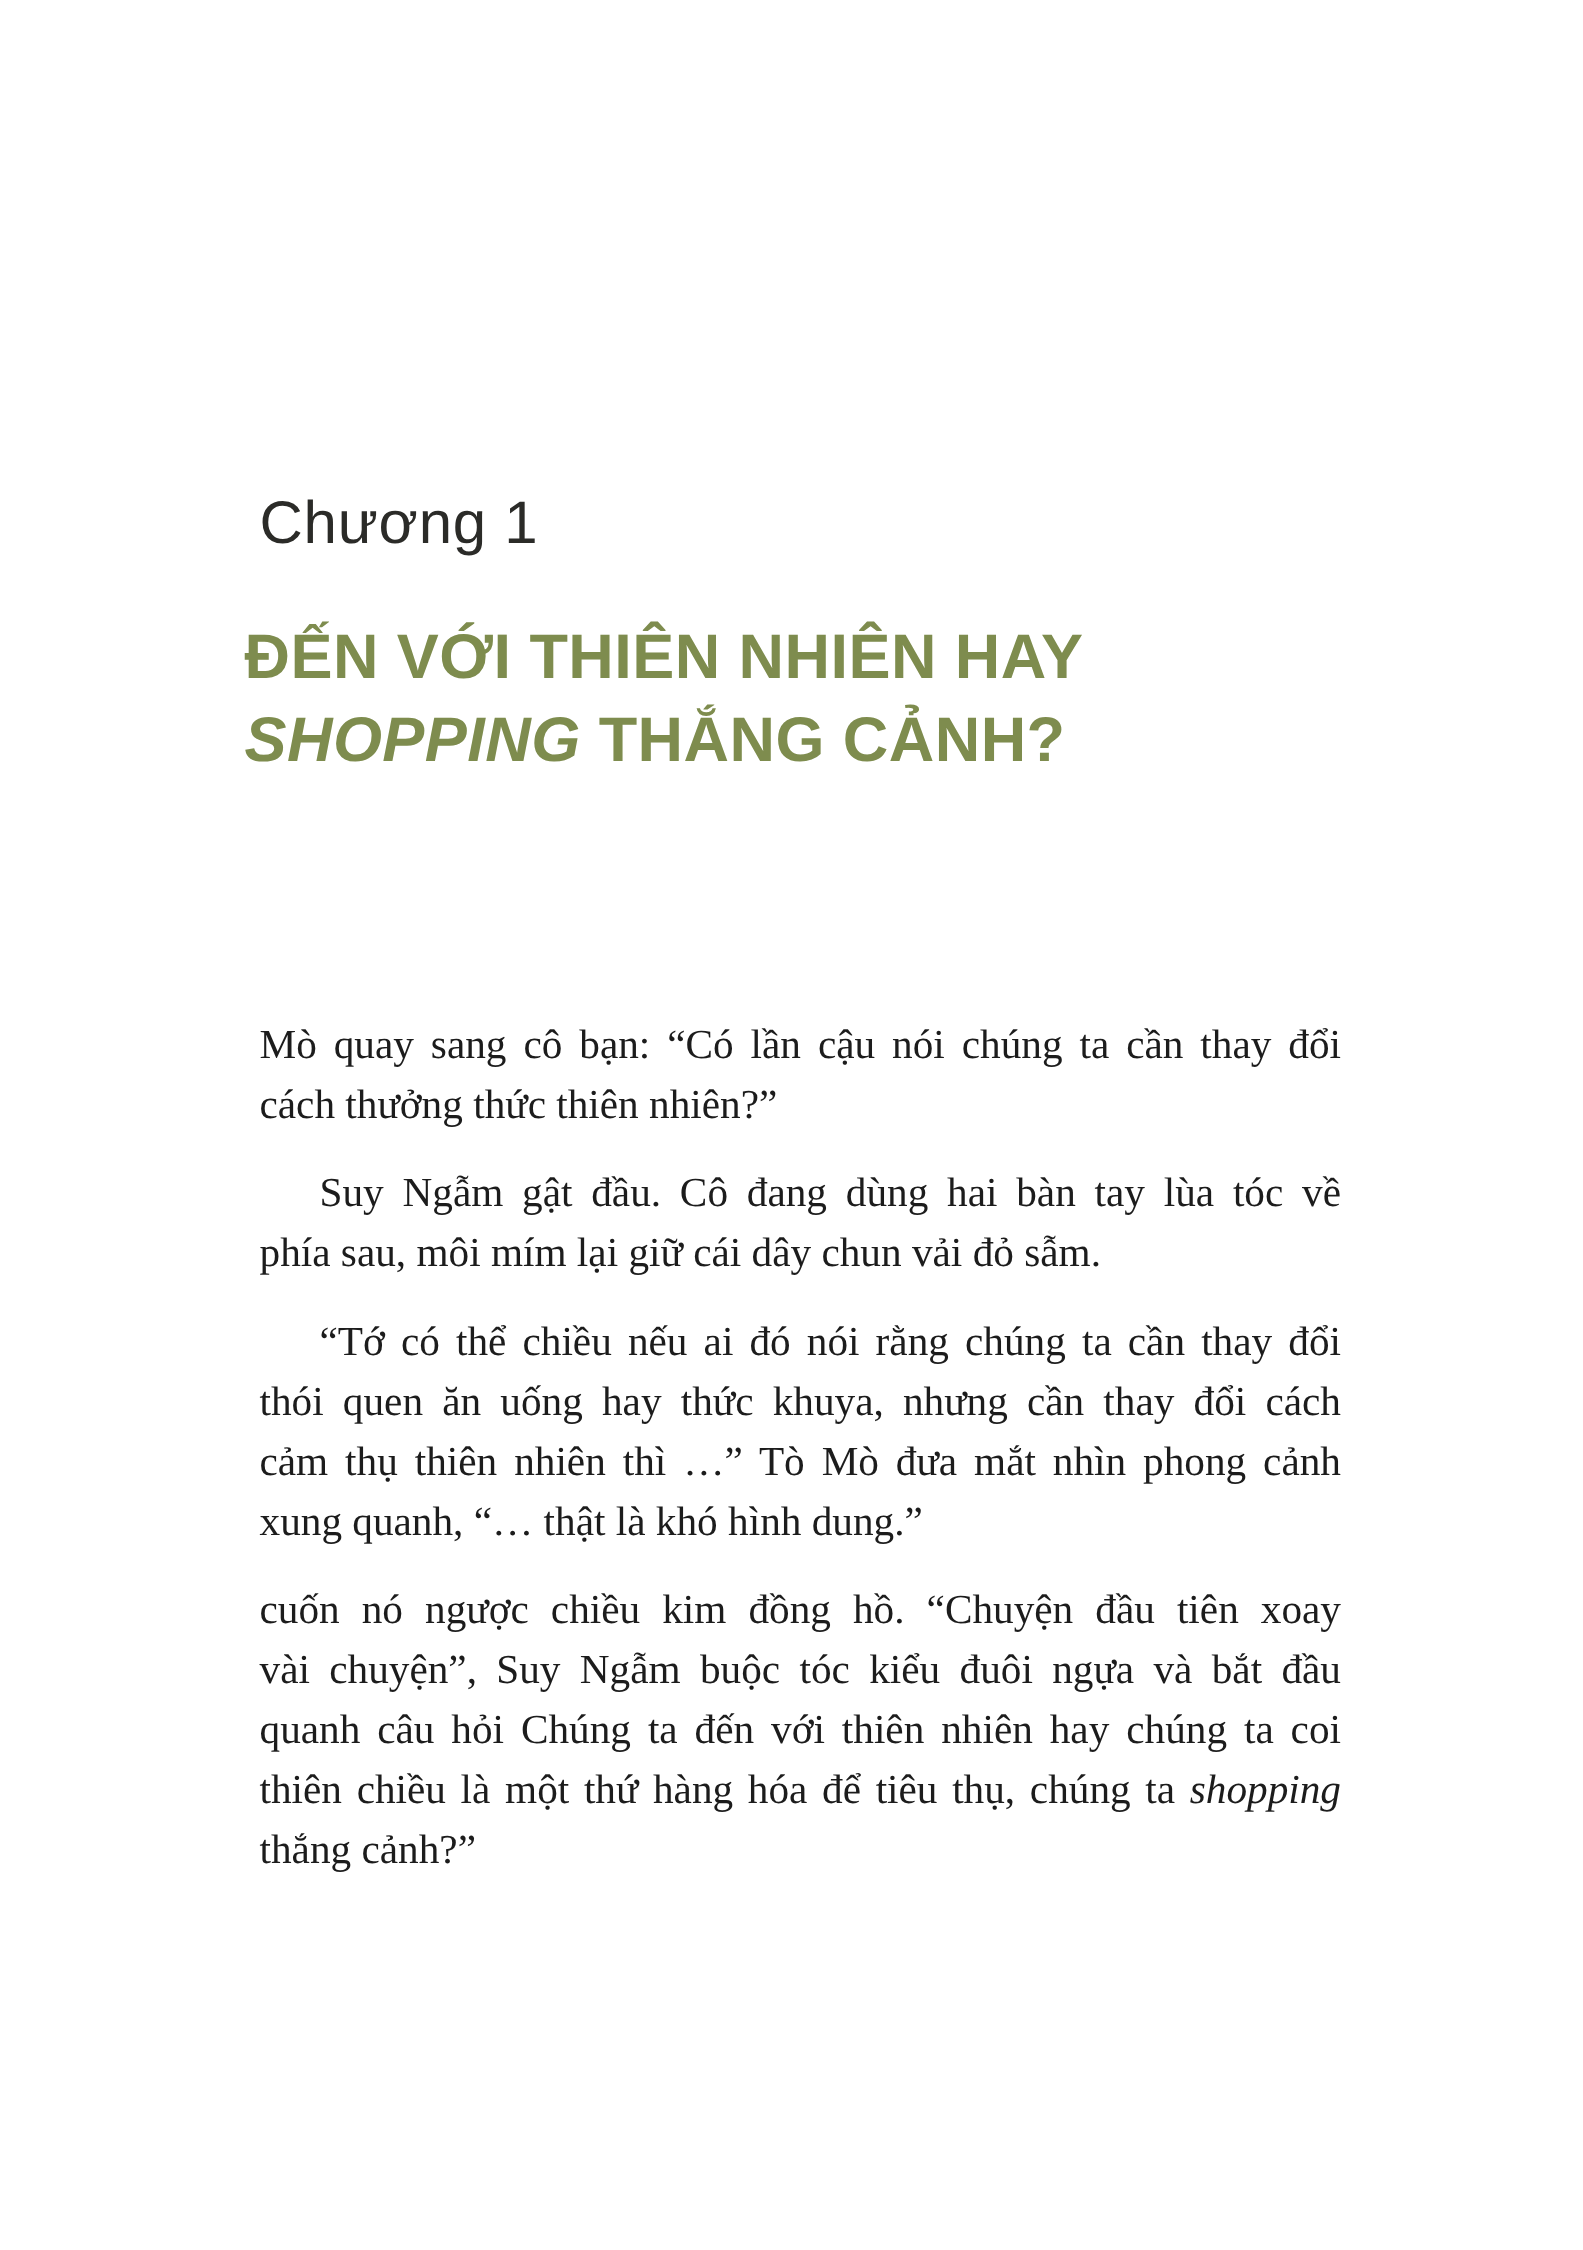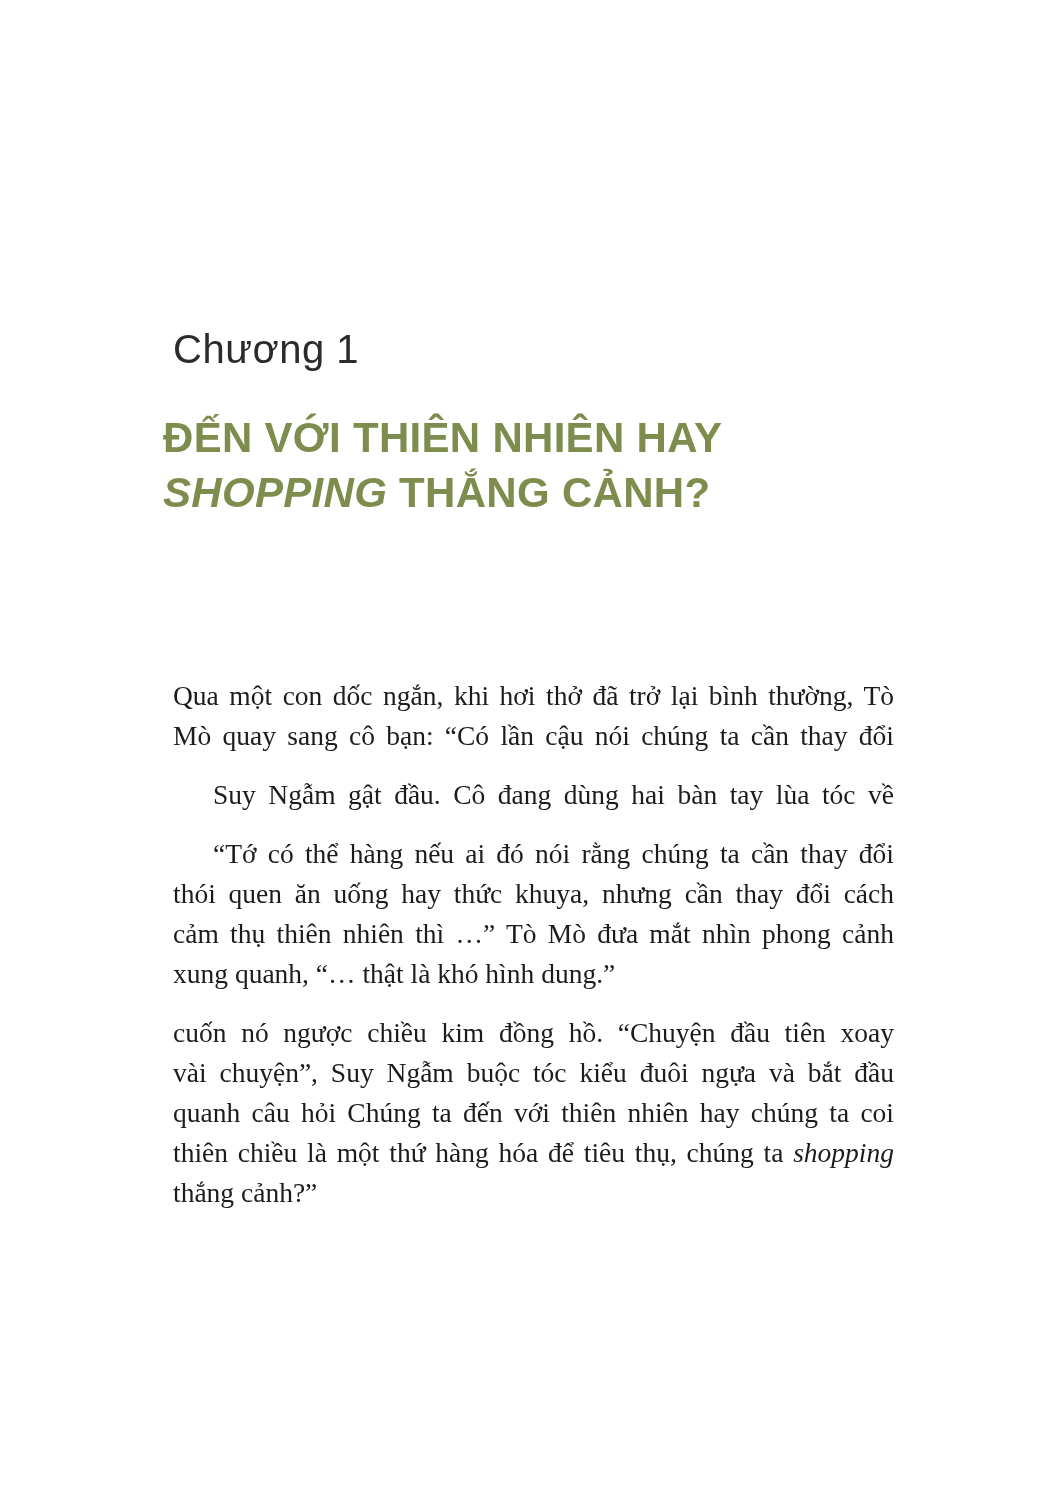--- a/index.html
+++ b/index.html
@@ -73,28 +73,29 @@
 <div class="page">
   <div class="chapter-label">Chương 1</div>
 
   <div class="chapter-title">
     <div>ĐẾN VỚI THIÊN NHIÊN HAY</div>
     <div><em>SHOPPING</em><span> THẮNG CẢNH?</span></div>
   </div>
 
   <div class="body-text">
       <div class="para">
-        <div class="line"><span>Qua một con dốc ngắn, khi hơi thở đã trở lại bình thường, Tò</span></div>
         <div class="line"><span>Mò quay sang cô bạn: “Có lần cậu nói chúng ta cần thay đổi</span></div>
+        <div class="line last"><span>cách thưởng thức thiên nhiên?”</span></div>
       </div>
       <div class="para">
         <div class="line first-indent"><span>Suy Ngẫm gật đầu. Cô đang dùng hai bàn tay lùa tóc về</span></div>
+        <div class="line last"><span>phía sau, môi mím lại giữ cái dây chun vải đỏ sẫm.</span></div>
       </div>
       <div class="para">
-        <div class="line first-indent"><span>“Tớ có thể hàng nếu ai đó nói rằng chúng ta cần thay đổi</span></div>
+        <div class="line first-indent"><span>“Tớ có thể chiều nếu ai đó nói rằng chúng ta cần thay đổi</span></div>
         <div class="line"><span>thói quen ăn uống hay thức khuya, nhưng cần thay đổi cách</span></div>
         <div class="line"><span>cảm thụ thiên nhiên thì …” Tò Mò đưa mắt nhìn phong cảnh</span></div>
         <div class="line last"><span>xung quanh, “… thật là khó hình dung.”</span></div>
       </div>
       <div class="para">
         <div class="line"><span>cuốn nó ngược chiều kim đồng hồ. “Chuyện đầu tiên xoay</span></div>
         <div class="line"><span>vài chuyện”, Suy Ngẫm buộc tóc kiểu đuôi ngựa và bắt đầu</span></div>
         <div class="line"><span>quanh câu hỏi Chúng ta đến với thiên nhiên hay chúng ta coi</span></div>
         <div class="line"><span>thiên chiều là một thứ hàng hóa để tiêu thụ, chúng ta </span><em>shopping</em></div>
         <div class="line last"><span>thắng cảnh?”</span></div>

